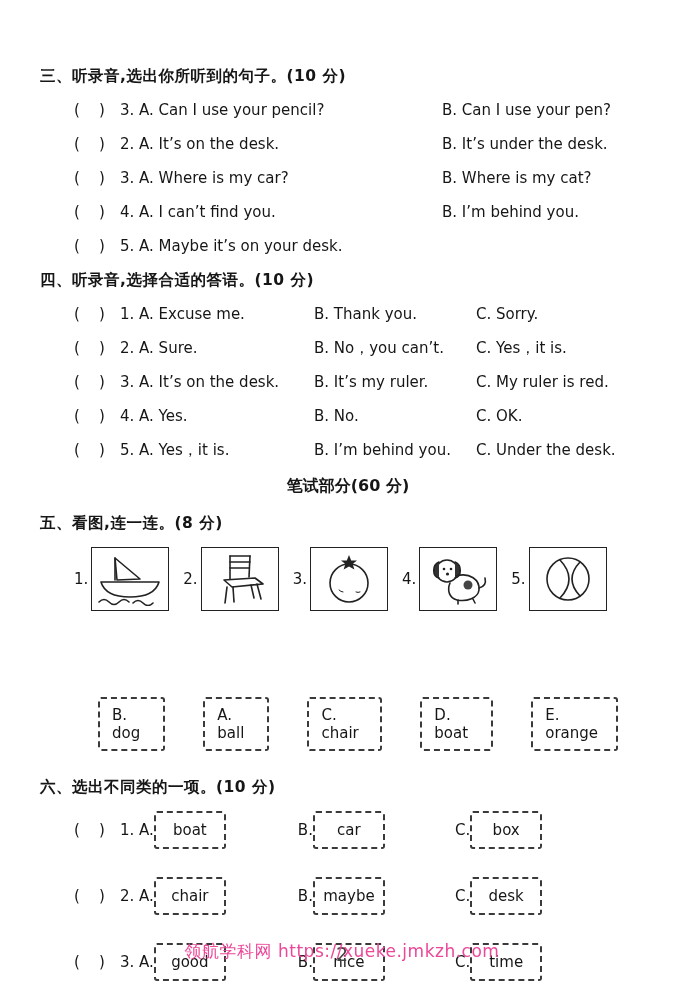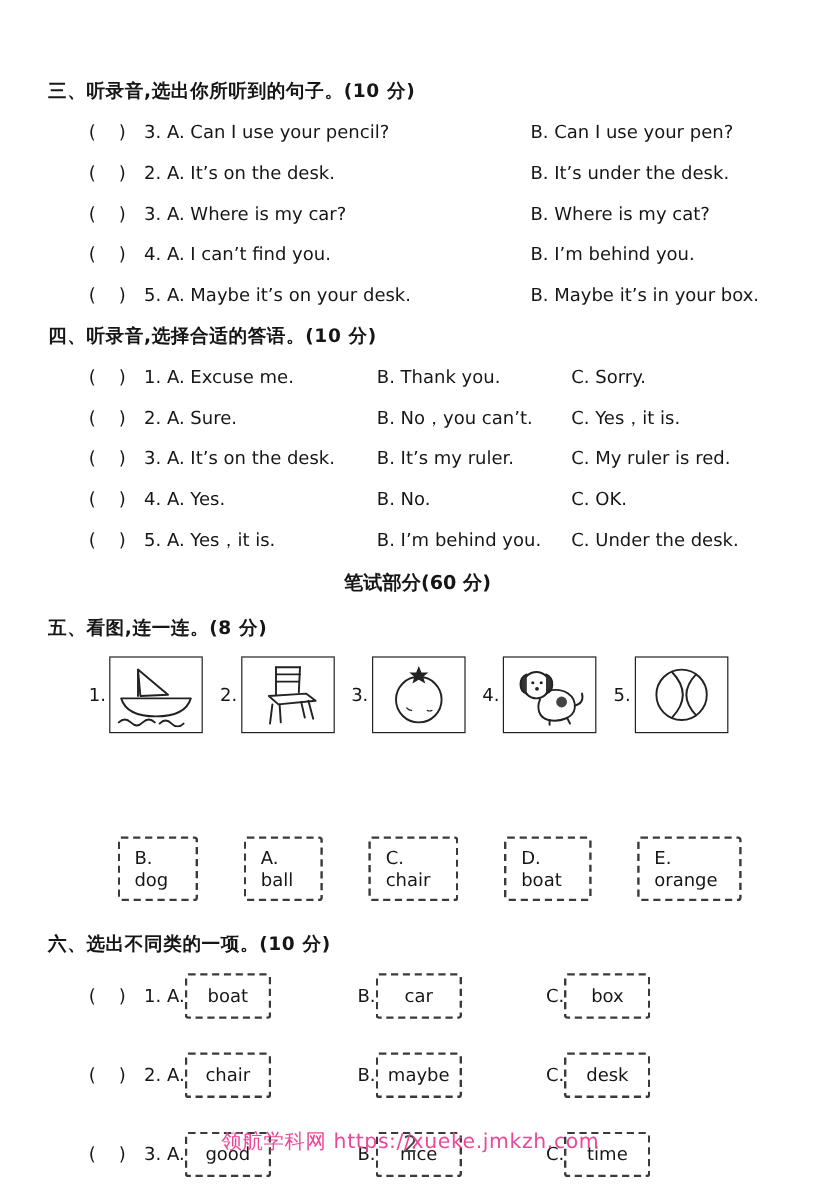--- a/index.html
+++ b/index.html
@@ -80,21 +80,20 @@
       <span class="s3-right">B. Where is my cat?</span>
     </div>
     <div class="row">
       <span class="paren">(    )</span>
       <span class="s3-left">4. A. I can’t find you.</span>
       <span class="s3-right">B. I’m behind you.</span>
     </div>
     <div class="row">
       <span class="paren">(    )</span>
       <span class="s3-left">5. A. Maybe it’s on your desk.</span>
-      <span class="s3-right">B. Maybe it’s in your box.</span>
     </div>
   </div>
 
   <h2 class="sec-title">四、听录音,选择合适的答语。(10 分)</h2>
 
   <div>
     <div class="row">
       <span class="paren">(    )</span>
       <span class="s4-a">1. A. Excuse me.</span>
       <span class="s4-b">B. Thank you.</span>

